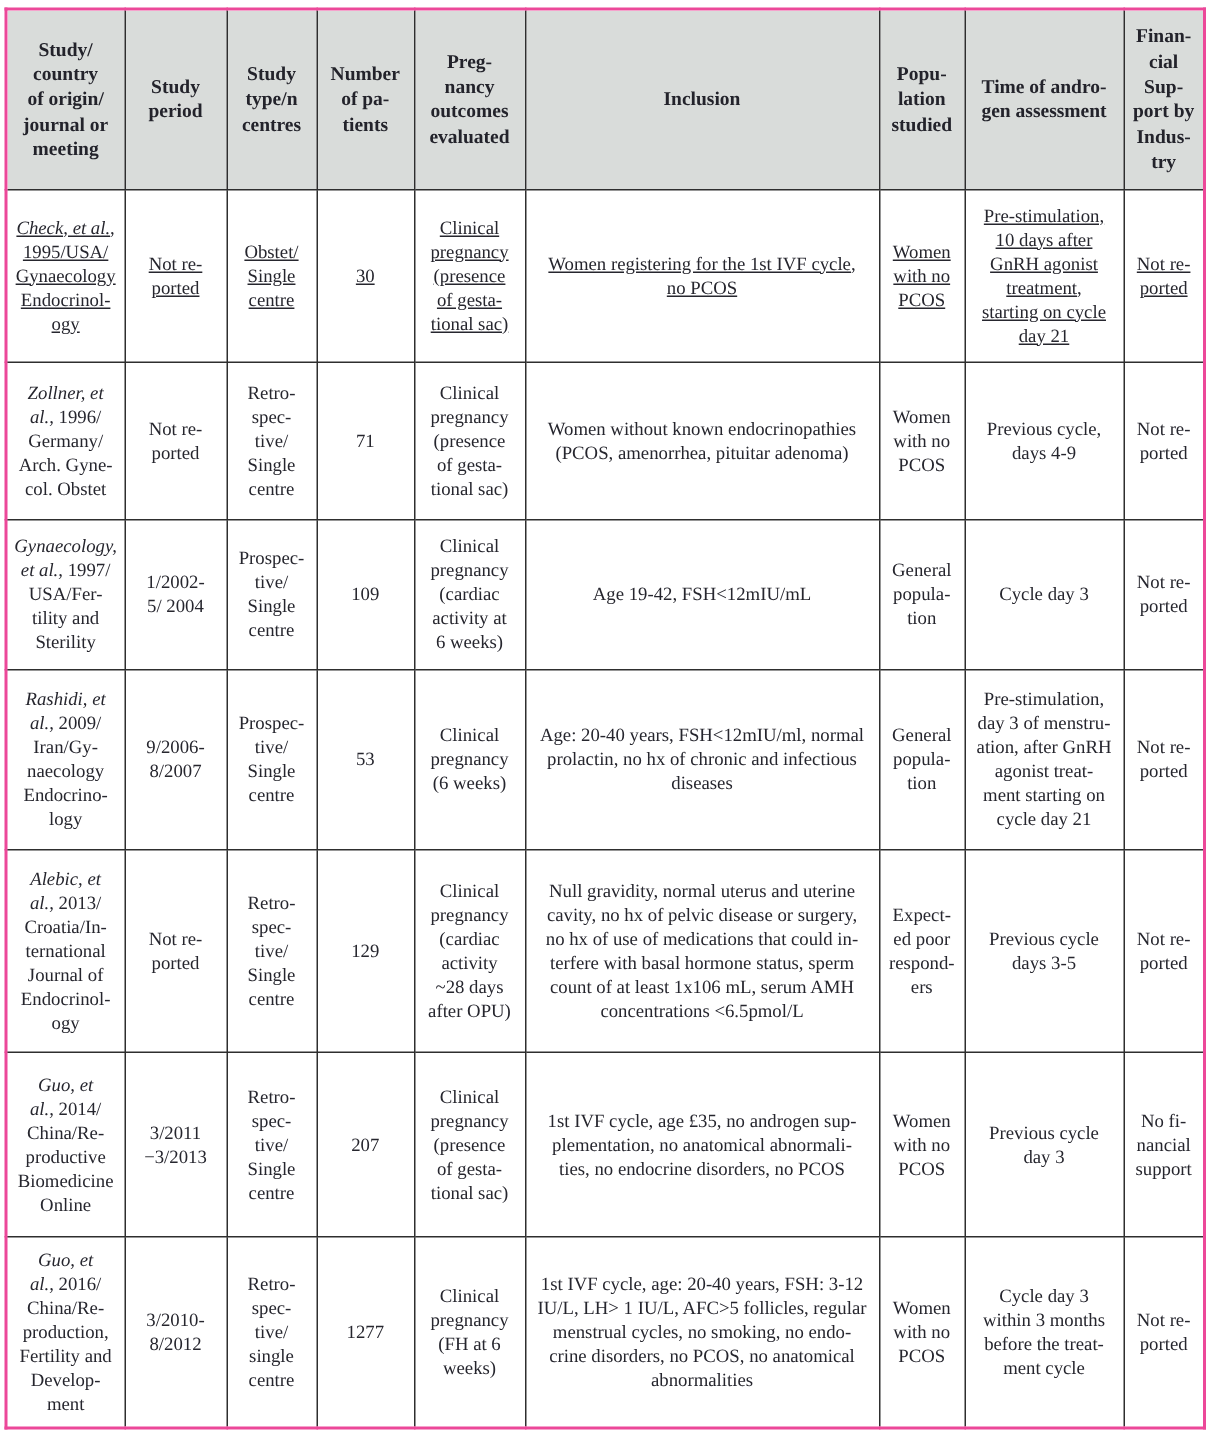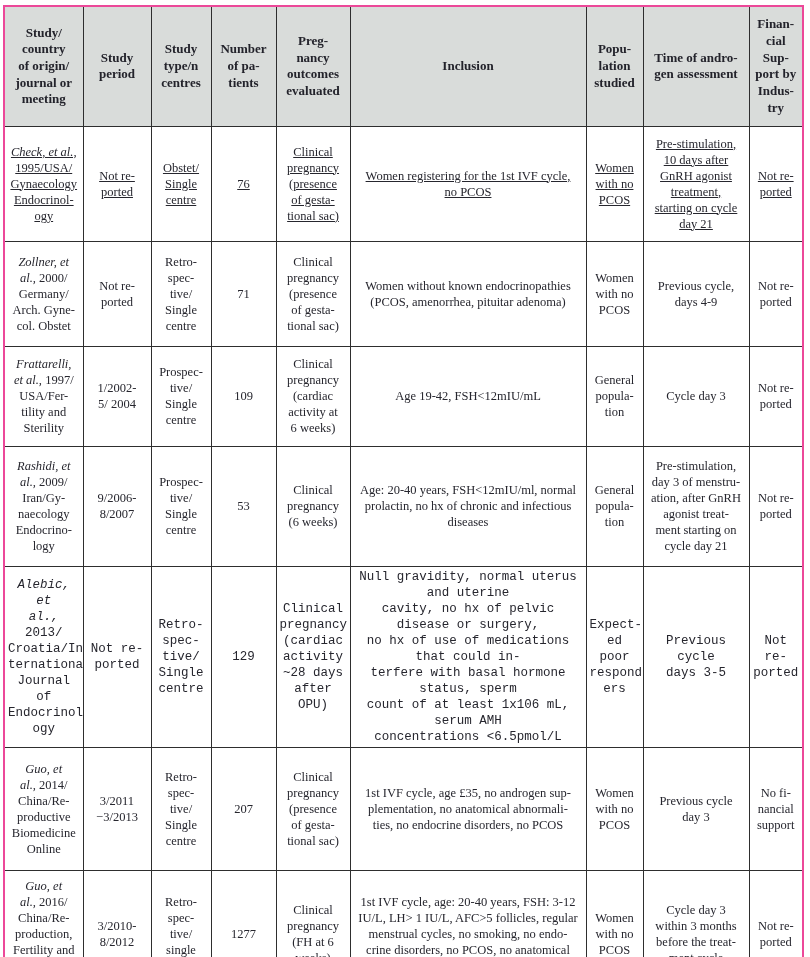--- a/index.html
+++ b/index.html
@@ -32,21 +32,21 @@
     background: #d9dcda;
     font-weight: bold;
     font-size: 13px;
     color: #23232b;
   }
   thead tr { height: 120px; }
   tbody tr:nth-child(1) { height: 115px; text-decoration: underline; }
   tbody tr:nth-child(2) { height: 105px; }
   tbody tr:nth-child(3) { height: 100px; }
   tbody tr:nth-child(4) { height: 120px; }
-  tbody tr:nth-child(5) { height: 135px; font-family: Liberation Mono, monospace; }
+  tbody tr:nth-child(5) { height: 135px; }
   tbody tr:nth-child(6) { height: 123px; }
   tbody tr:nth-child(7) { height: 128px; }
   .it { font-style: italic; }
 </style>
 </head>
 <body>
 
 <table class="studies">
   <colgroup>
     <col style="width:79px">
@@ -97,21 +97,21 @@
       <td><span class="it">Check, et al.,</span><span>
 1995/USA/
 Gynaecology
 Endocrinol-
 ogy</span></td>
       <td>Not re-
 ported</td>
       <td>Obstet/
 Single
 centre</td>
-      <td>76</td>
+      <td>30</td>
       <td>Clinical
 pregnancy
 (presence
 of gesta-
 tional sac)</td>
       <td>Women registering for the 1st IVF cycle,
 no PCOS</td>
       <td>Women
 with no
 PCOS</td>
@@ -119,21 +119,21 @@
 10 days after
 GnRH agonist
 treatment,
 starting on cycle
 day 21</td>
       <td>Not re-
 ported</td>
     </tr>
     <tr>
       <td><span class="it">Zollner, et
-al.,</span><span> 2000/
+al.,</span><span> 1996/
 Germany/
 Arch. Gyne-
 col. Obstet</span></td>
       <td>Not re-
 ported</td>
       <td>Retro-
 spec-
 tive/
 Single
 centre</td>
@@ -147,21 +147,21 @@
 (PCOS, amenorrhea, pituitar adenoma)</td>
       <td>Women
 with no
 PCOS</td>
       <td>Previous cycle,
 days 4-9</td>
       <td>Not re-
 ported</td>
     </tr>
     <tr>
-      <td><span class="it">Frattarelli,
+      <td><span class="it">Gynaecology,
 et al.,</span><span> 1997/
 USA/Fer-
 tility and
 Sterility</span></td>
       <td>1/2002-
 5/ 2004</td>
       <td>Prospec-
 tive/
 Single
 centre</td>

